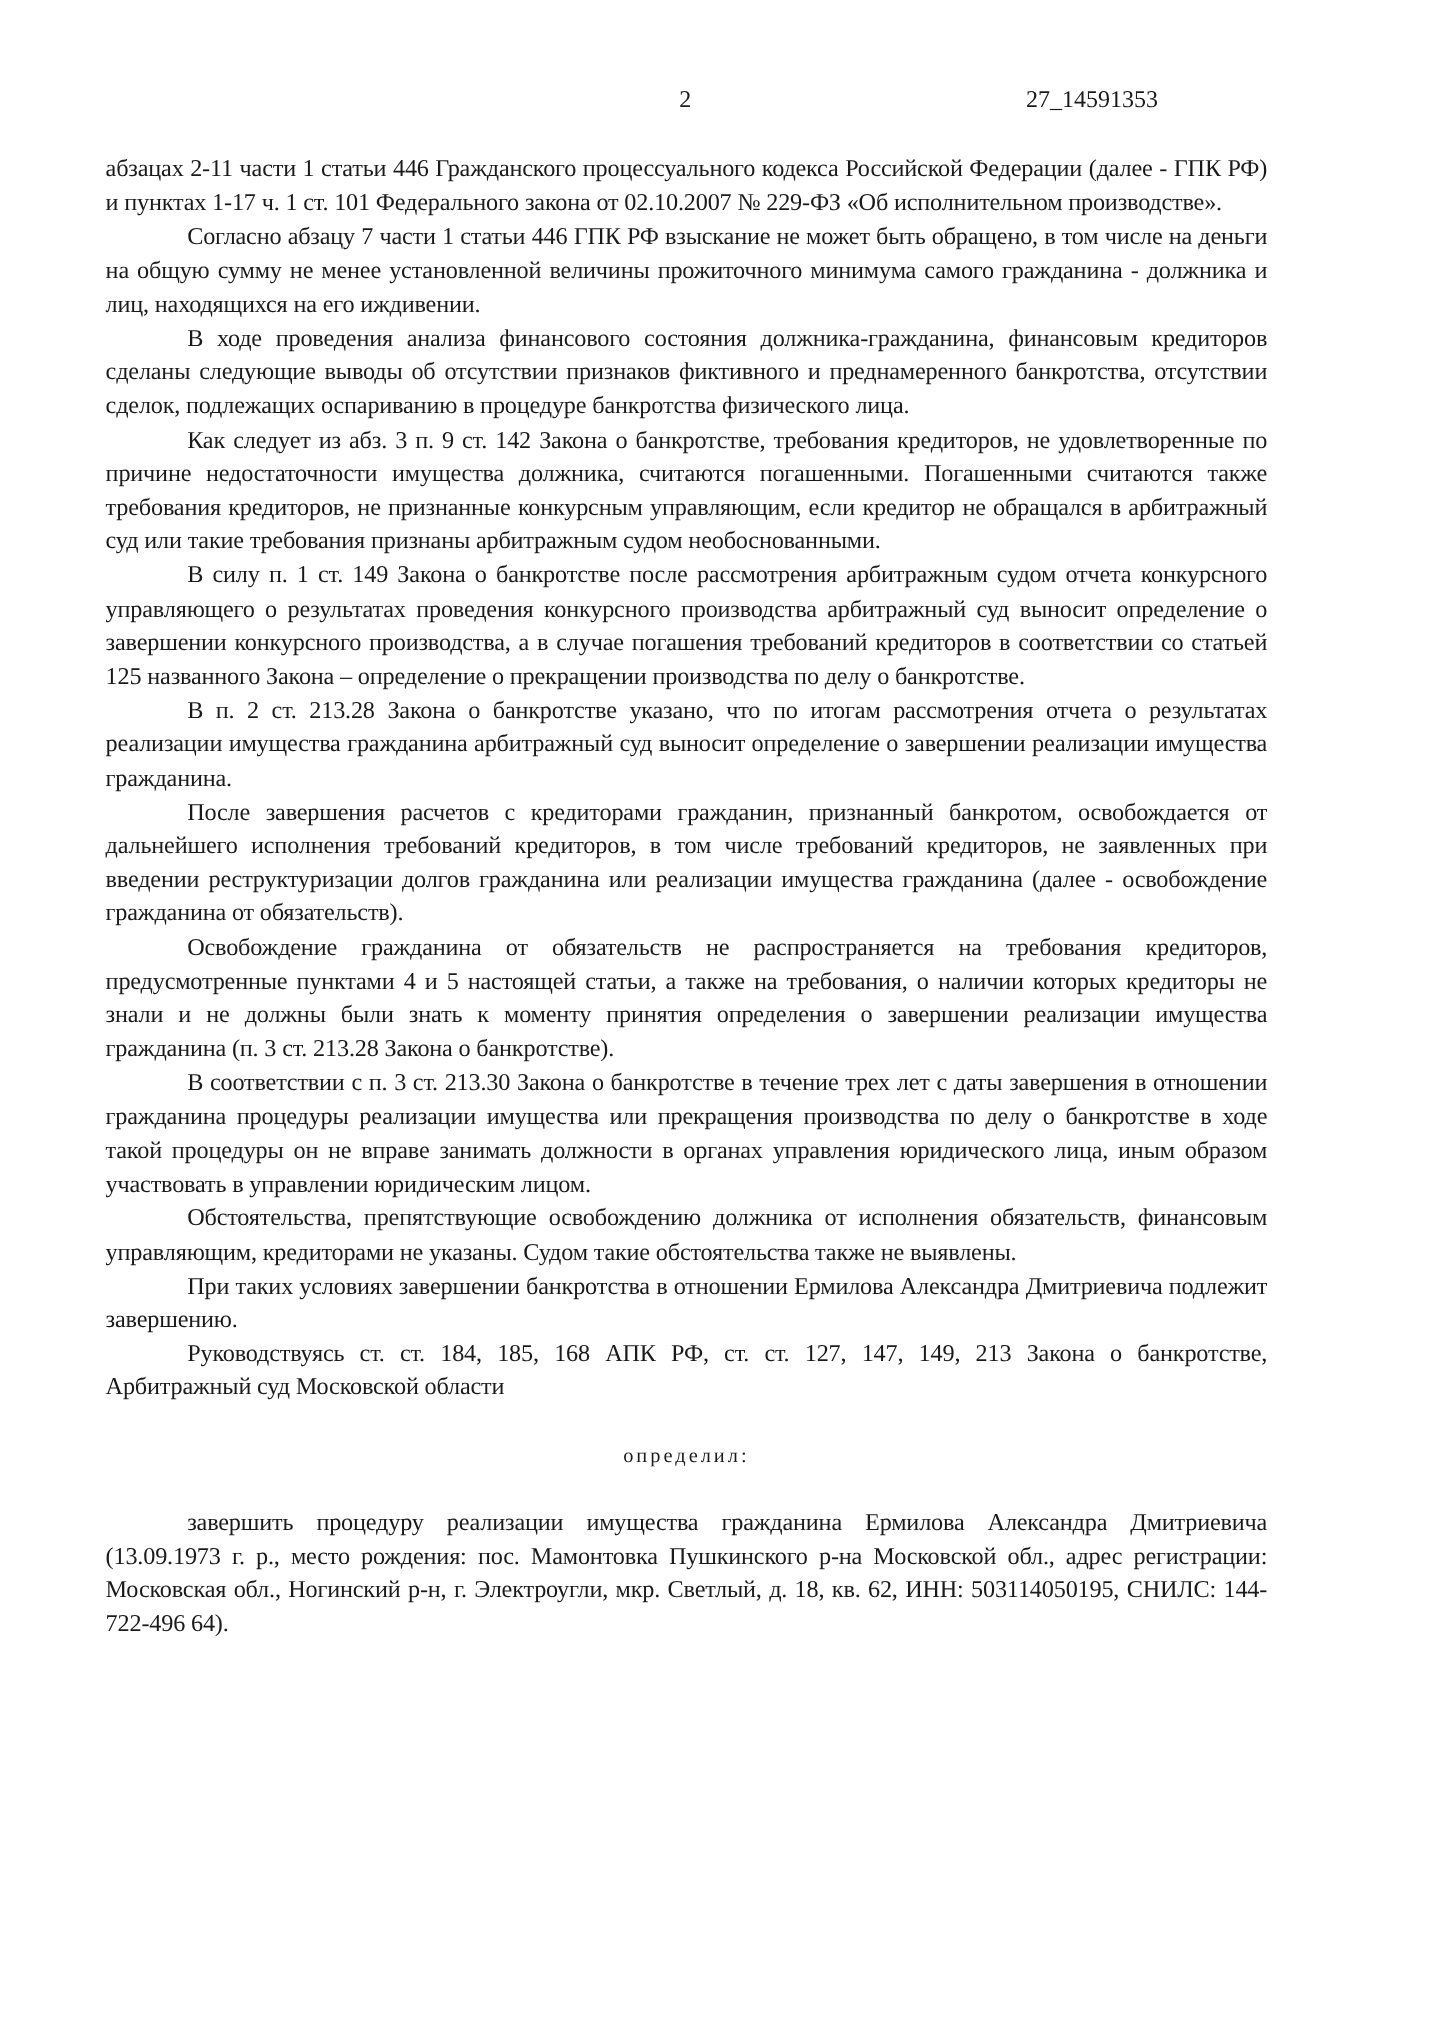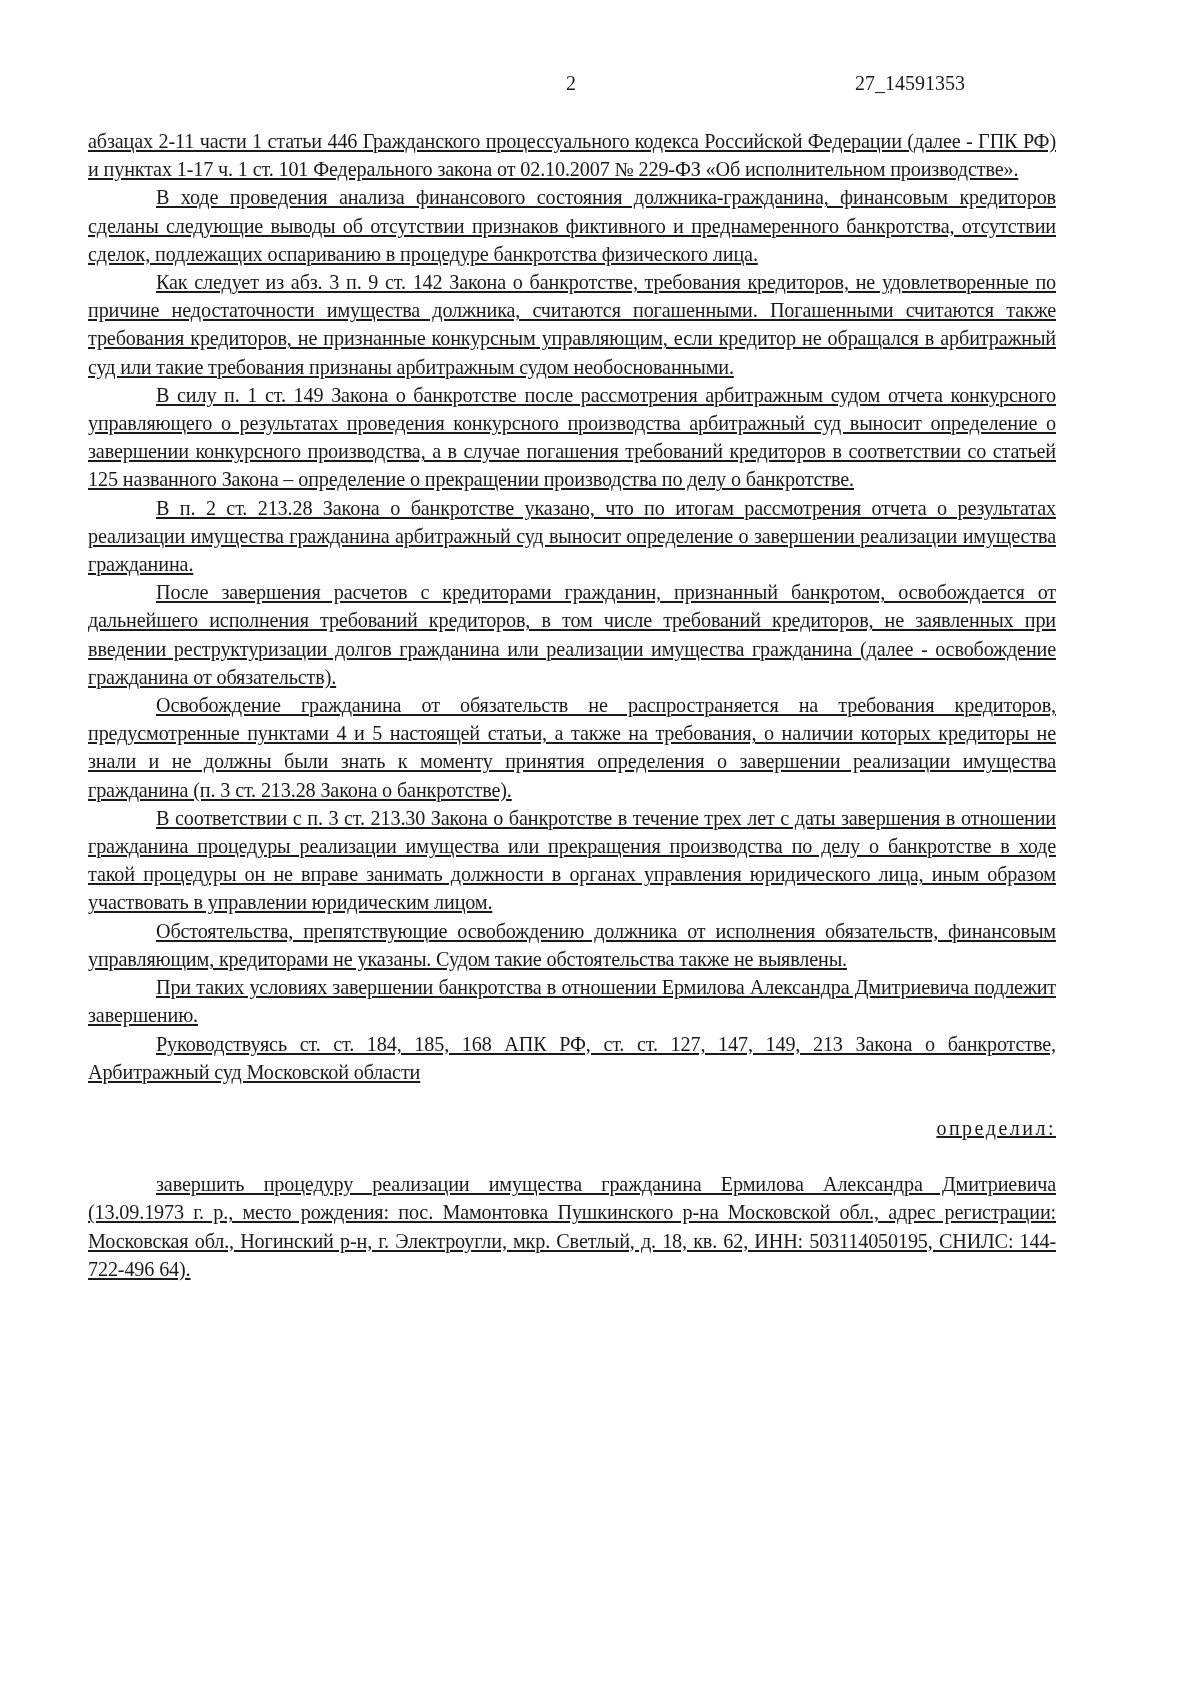--- a/index.html
+++ b/index.html
@@ -46,47 +46,47 @@
       left: 88px;
       width: 968px;
       font-size: 20.2px;
       line-height: 28.2px;
       text-align: justify;
       letter-spacing: -0.15px;
     }
     .body p {
       margin: 0;
       text-indent: 0;
-      text-decoration: underline;
     }
     .body p.indent {
       text-indent: 68px;
     }
     .verdict {
-      text-align: right;
+      text-align: center;
       letter-spacing: 2.5px;
       margin-top: 28px !important;
       margin-bottom: 28px !important;
-      font-size: 20px;
+      font-size: 17px;
     }
     .decision {
       margin-top: 0;
     }
   </style>
 </head>
 <body>
 
 <div class="page">
   <div class="header">
     <span class="page-number">2</span>
     <span class="doc-id">27_14591353</span>
   </div>
 
   <div class="body">
     <p>абзацах 2-11 части 1 статьи 446 Гражданского процессуального кодекса Российской Федерации (далее - ГПК РФ) и пунктах 1-17 ч. 1 ст. 101 Федерального закона от 02.10.2007 № 229-ФЗ «Об исполнительном производстве».</p>
+    <p class="indent">Согласно абзацу 7 части 1 статьи 446 ГПК РФ взыскание не может быть обращено, в том числе на деньги на общую сумму не менее установленной величины прожиточного минимума самого гражданина - должника и лиц, находящихся на его иждивении.</p>
     <p class="indent">В ходе проведения анализа финансового состояния должника-гражданина, финансовым кредиторов сделаны следующие выводы об отсутствии признаков фиктивного и преднамеренного банкротства, отсутствии сделок, подлежащих оспариванию в процедуре банкротства физического лица.</p>
     <p class="indent">Как следует из абз. 3 п. 9 ст. 142 Закона о банкротстве, требования кредиторов, не удовлетворенные по причине недостаточности имущества должника, считаются погашенными. Погашенными считаются также требования кредиторов, не признанные конкурсным управляющим, если кредитор не обращался в арбитражный суд или такие требования признаны арбитражным судом необоснованными.</p>
     <p class="indent">В силу п. 1 ст. 149 Закона о банкротстве после рассмотрения арбитражным судом отчета конкурсного управляющего о результатах проведения конкурсного производства арбитражный суд выносит определение о завершении конкурсного производства, а в случае погашения требований кредиторов в соответствии со статьей 125 названного Закона – определение о прекращении производства по делу о банкротстве.</p>
     <p class="indent">В п. 2 ст. 213.28 Закона о банкротстве указано, что по итогам рассмотрения отчета о результатах реализации имущества гражданина арбитражный суд выносит определение о завершении реализации имущества гражданина.</p>
     <p class="indent">После завершения расчетов с кредиторами гражданин, признанный банкротом, освобождается от дальнейшего исполнения требований кредиторов, в том числе требований кредиторов, не заявленных при введении реструктуризации долгов гражданина или реализации имущества гражданина (далее - освобождение гражданина от обязательств).</p>
     <p class="indent">Освобождение гражданина от обязательств не распространяется на требования кредиторов, предусмотренные пунктами 4 и 5 настоящей статьи, а также на требования, о наличии которых кредиторы не знали и не должны были знать к моменту принятия определения о завершении реализации имущества гражданина (п. 3 ст. 213.28 Закона о банкротстве).</p>
     <p class="indent">В соответствии с п. 3 ст. 213.30 Закона о банкротстве в течение трех лет с даты завершения в отношении гражданина процедуры реализации имущества или прекращения производства по делу о банкротстве в ходе такой процедуры он не вправе занимать должности в органах управления юридического лица, иным образом участвовать в управлении юридическим лицом.</p>
     <p class="indent">Обстоятельства, препятствующие освобождению должника от исполнения обязательств, финансовым управляющим, кредиторами не указаны. Судом такие обстоятельства также не выявлены.</p>
     <p class="indent">При таких условиях завершении банкротства в отношении Ермилова Александра Дмитриевича подлежит завершению.</p>
     <p class="indent">Руководствуясь ст. ст. 184, 185, 168 АПК РФ, ст. ст. 127, 147, 149, 213 Закона о банкротстве, Арбитражный суд Московской области</p>

